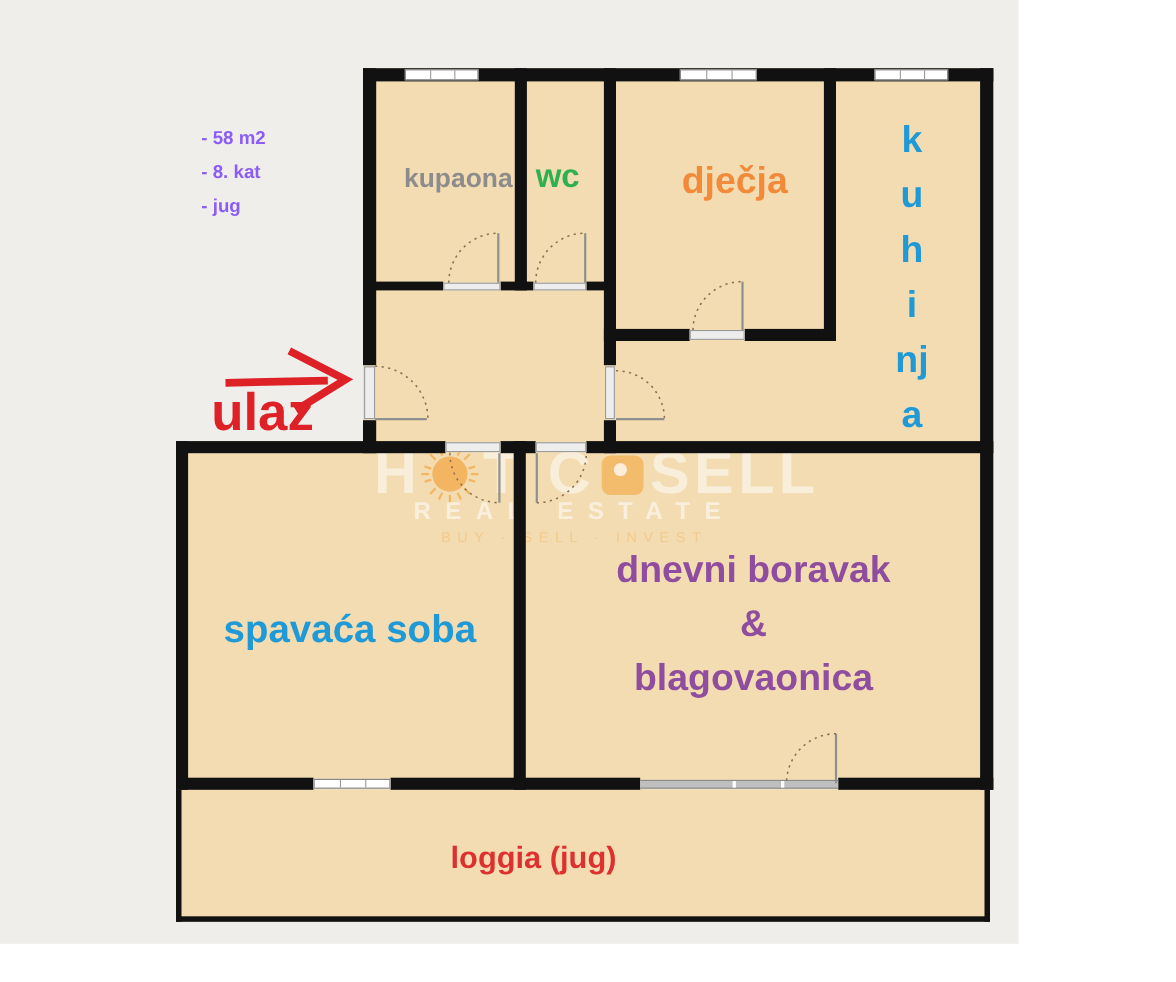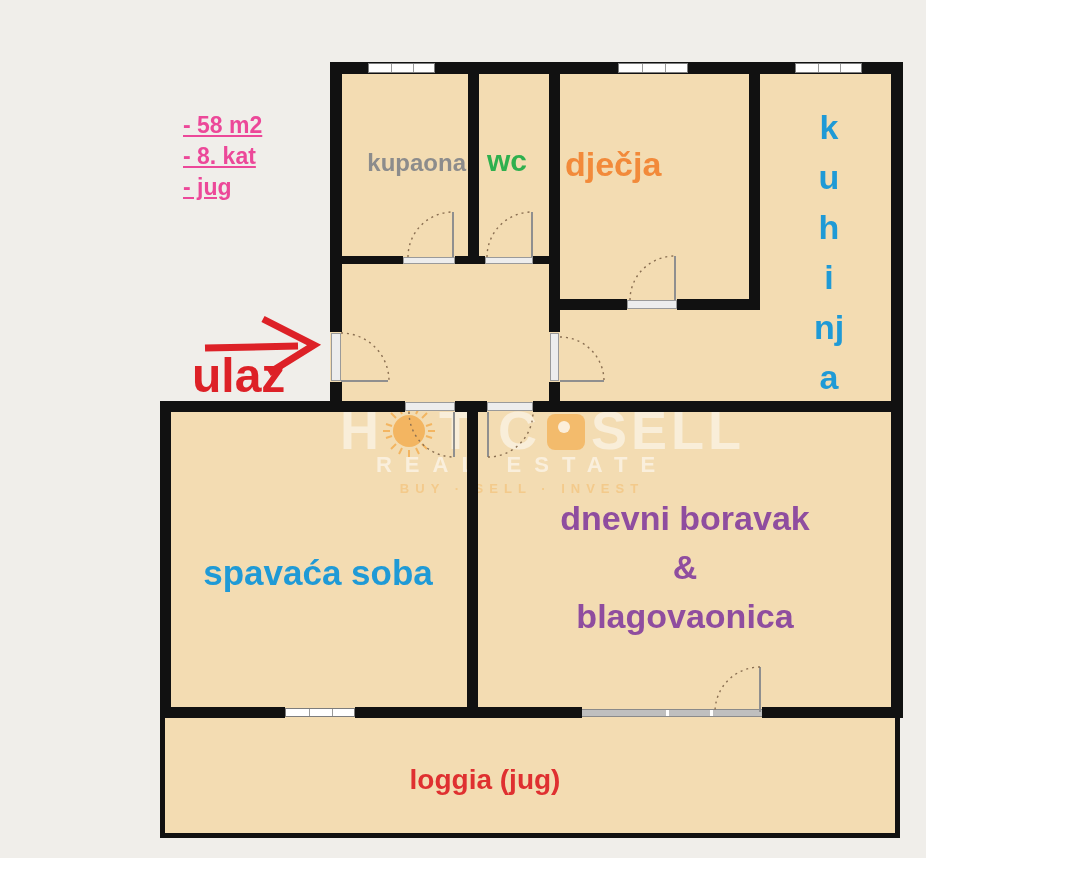--- a/index.html
+++ b/index.html
@@ -10,39 +10,39 @@
   .wm{position:absolute;z-index:2;}
   .wall{position:absolute;background:#111111;z-index:3;}
   .lwall{position:absolute;background:#111111;z-index:3;}
   .window{position:absolute;background:#ffffff;border:1px solid #7d7d7d;z-index:4;box-sizing:border-box;}
   .window .tick{position:absolute;top:0;bottom:0;width:1px;background:#9a9a9a;}
   .glass{position:absolute;background:#bfbfbf;border-top:1px solid #8a8a8a;border-bottom:1px solid #8a8a8a;z-index:4;box-sizing:border-box;}
   .glass .gtick{position:absolute;top:0;bottom:0;width:3px;background:#ffffff;}
   .sill{position:absolute;background:#ededed;border:1px solid #9a9a9a;z-index:4;box-sizing:border-box;}
   .overlay{position:absolute;left:0;top:0;z-index:5;pointer-events:none;}
   .label{position:absolute;z-index:6;font-weight:bold;}
-  .info{left:183px;top:110px;font-size:23px;line-height:31px;color:#ec4899;text-decoration:underline;}
+  .info{left:183px;top:110px;font-size:17px;line-height:31px;color:#8b5cf6;}
   .lab-bath{left:338px;top:149px;width:128px;text-align:right;font-size:24px;color:#8c8c8c;}
   .lab-wc{left:478px;top:144px;width:58px;text-align:center;font-size:30px;color:#2eb04e;}
-  .lab-kids{left:565px;top:138px;width:182px;text-align:left;font-size:34px;line-height:52px;color:#f28a3a;}
+  .lab-kids{left:577px;top:138px;width:182px;text-align:center;font-size:34px;line-height:52px;color:#f28a3a;}
   .lab-kitchen{left:806px;top:102px;width:46px;text-align:center;font-size:34px;line-height:50px;color:#1f9ad6;}
   .lab-ulaz{left:192px;top:348px;font-size:48px;color:#dd2127;}
   .lab-bedroom{left:178px;top:553px;width:280px;text-align:center;font-size:35px;color:#1f9ad6;}
   .lab-living{left:518px;top:494px;width:334px;text-align:center;font-size:34px;line-height:49px;color:#8f4d9f;}
   .lab-loggia{left:330px;top:764px;width:310px;text-align:center;font-size:28px;color:#df3030;}
   .wm-brand{left:340px;top:402px;position:absolute;display:flex;align-items:center;height:56px;
             font-weight:bold;font-size:54px;color:rgba(255,255,255,0.5);letter-spacing:4px;}
   .wm-brand .sp{display:inline-block;width:56px;height:1px;}
   .wm-icon{display:inline-block;width:38px;height:36px;border-radius:8px;background:rgba(243,165,62,0.6);
            margin:0 6px;position:relative;top:2px;}
   .wm-icon:after{content:"";position:absolute;left:11px;top:7px;width:12px;height:12px;border-radius:50%;
            background:rgba(255,255,255,0.75);}
   .wm-line2{position:absolute;left:340px;top:452px;width:364px;text-align:center;font-weight:bold;
             font-size:22px;letter-spacing:13px;color:rgba(255,255,255,0.55);}
-  .wm-line3{position:absolute;left:360px;top:481px;width:324px;text-align:center;font-weight:bold;
+  .wm-line3{position:absolute;left:360px;top:481px;width:324px;text-align:center;font-weight:normal;
             font-size:13px;letter-spacing:6px;color:rgba(245,180,90,0.45);}
 </style>
 </head>
 <body>
 
 <div class="stage">
   <div class="bg"></div>
 
   <div class="floor" style="left:330px;top:62px;width:573px;height:350px;"></div>
   <div class="floor" style="left:160px;top:401px;width:743px;height:317px;"></div>

